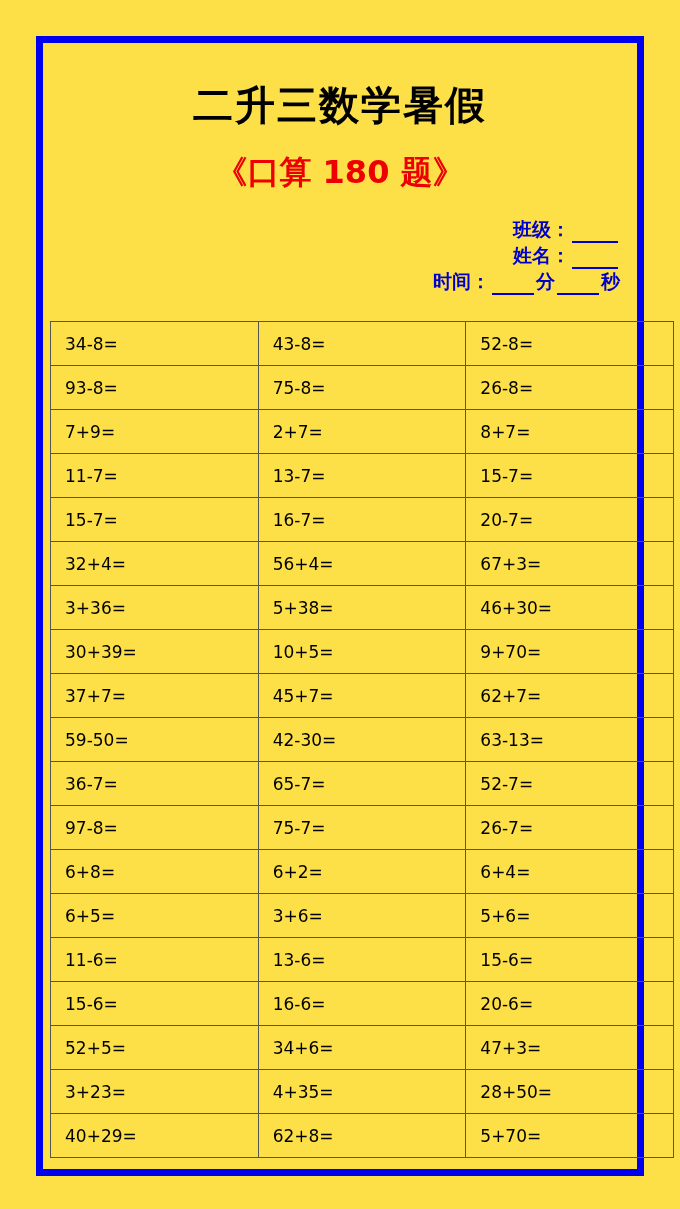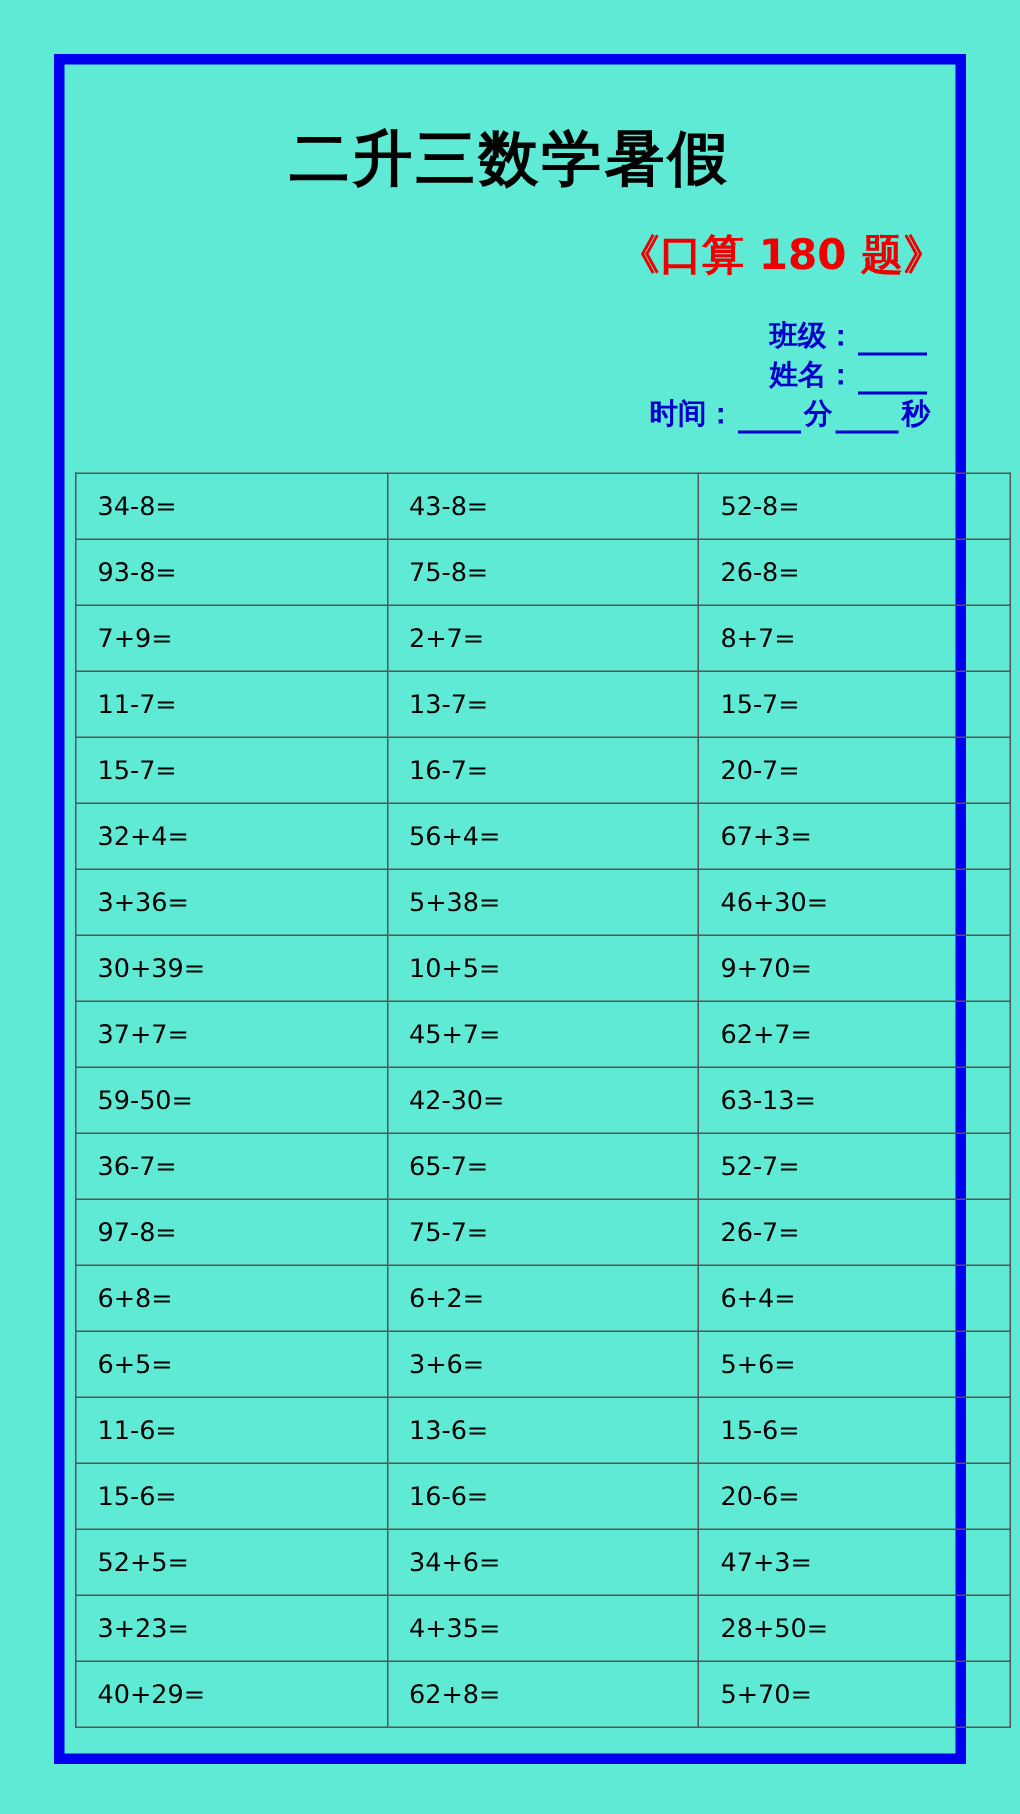--- a/index.html
+++ b/index.html
@@ -10,21 +10,21 @@
   body {
     width: 680px;
     height: 1209px;
     font-family: "Liberation Sans", sans-serif;
     overflow: hidden;
   }
   .page {
     position: relative;
     width: 680px;
     height: 1209px;
-    background: #5eead4;
+    background: #fde047;
     box-sizing: border-box;
   }
   .border-frame {
     position: absolute;
     left: 36px;
     top: 36px;
     width: 608px;
     height: 1140px;
     border: 7px solid #0000ee;
     box-sizing: border-box;
@@ -40,22 +40,22 @@
   .title {
     text-align: center;
     font-size: 40px;
     font-weight: bold;
     color: #000000;
     letter-spacing: 2px;
     margin-top: 28px;
     font-family: "DejaVu Sans", "Liberation Sans", sans-serif;
   }
   .subtitle {
-    text-align: right;
-    font-size: 28px;
+    text-align: center;
+    font-size: 32px;
     font-weight: bold;
     color: #ee0000;
     margin-top: 18px;
     font-family: "DejaVu Sans", "Liberation Sans", sans-serif;
   }
   .meta-row {
     display: flex;
     justify-content: center;
     align-items: flex-end;
     margin-top: 22px;

